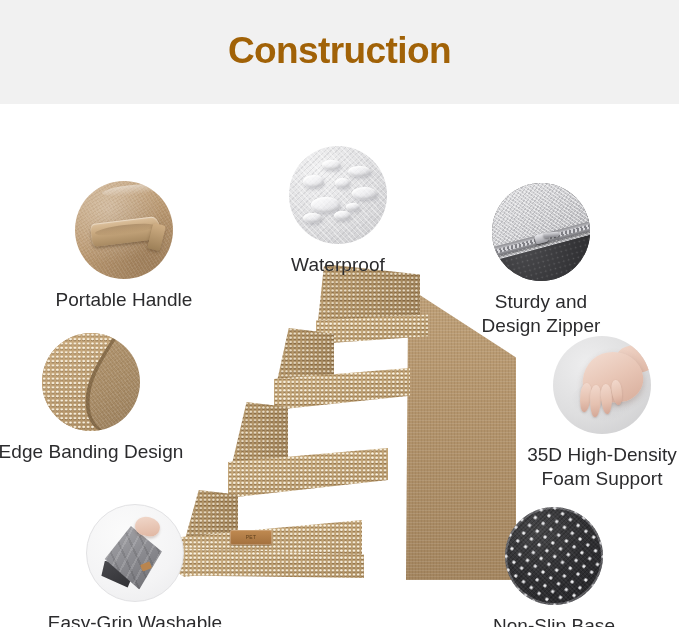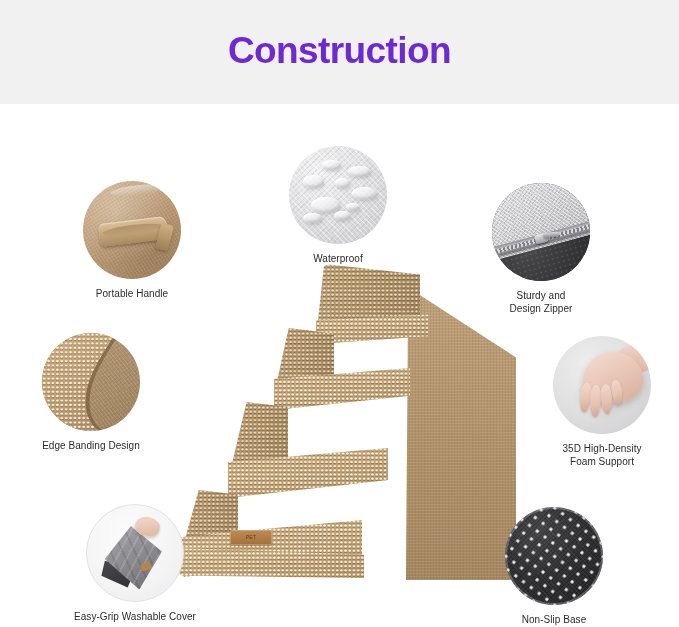--- a/index.html
+++ b/index.html
@@ -29,21 +29,21 @@
     background: #f1f1f1;
   }
   #page-title {
     position: absolute;
     left: 0; top: 30px;
     width: 679px;
     text-align: center;
     font-size: 37px;
     font-weight: 700;
     letter-spacing: -0.6px;
-    color: #6d28d9;
+    color: #a16207;
     font-family: "Liberation Sans", sans-serif;
   }
 
   
   .feature-pod {
     position: absolute;
     width: 190px;
     margin-left: -95px;  
     text-align: center;
   }
@@ -51,21 +51,21 @@
     position: relative;
     width: 98px;
     height: 98px;
     margin: 0 auto;
     border-radius: 50%;
     overflow: hidden;
     background: #ddd;
   }
   .pod-label {
     margin-top: 9px;
-    font-size: 10px;
+    font-size: 19px;
     line-height: 1.28;
     color: #2b2b2d;
     letter-spacing: 0.05px;
     white-space: pre-line;
     font-family: "Liberation Sans", sans-serif;
   }
 
   
   .art-handle {
     background:
@@ -430,21 +430,21 @@
 
     <div class="tread" style="left:8px; top:286px; width:188px; height:30px;
                 clip-path: polygon(0% 0%, 100% 22%, 100% 100%, 0% 92%);
                 border-radius: 0 0 0 14px;"></div>
 
     <div id="brand-tag">
       <span>PET</span>
     </div>
   </div>
 
-  <div class="feature-pod" style="left:132px; top:181px;">
+  <div class="feature-pod" style="left:124px; top:181px;">
     <div class="pod-circle art-handle">
       <div class="grain"></div>
       <div class="seam"></div>
       <div class="strap"></div>
       <div class="strap-end"></div>
     </div>
     <div class="pod-label">Portable Handle</div>
   </div>
 
   <div class="feature-pod" style="left:338px; top:146px;">

